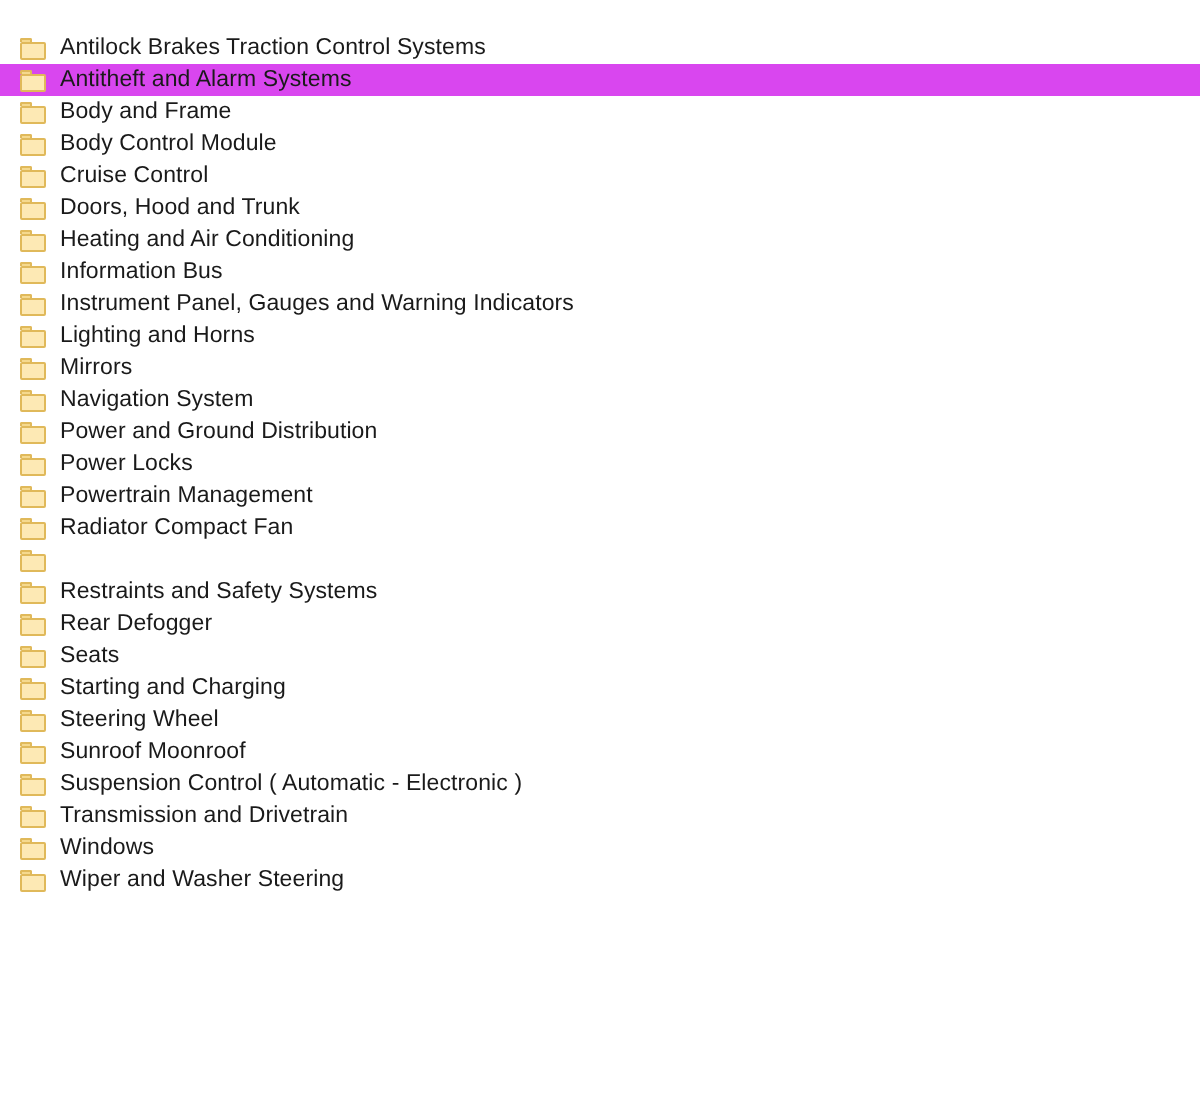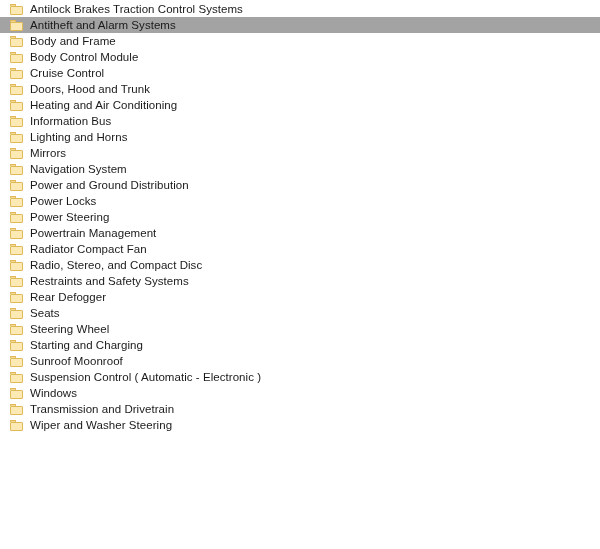--- a/index.html
+++ b/index.html
@@ -10,33 +10,33 @@
   body {
     width: 600px;
     height: 549px;
     font-family: "Liberation Sans", sans-serif;
     font-size: 11.5px;
     color: #000000;
     overflow: hidden;
   }
   .file-list {
     width: 600px;
-    padding-top: 1px;
+    padding-top: 16px;
     box-sizing: border-box;
   }
   .row {
     display: flex;
     align-items: center;
     height: 16px;
     padding-left: 10px;
     box-sizing: border-box;
     white-space: nowrap;
   }
   .row.selected {
-    background: #a3a3a3;
+    background: #d946ef;
   }
   .folder-icon {
     width: 13px;
     height: 11px;
     position: relative;
     flex: 0 0 auto;
     margin-right: 7px;
   }
   .folder-icon .tab {
     position: absolute;
@@ -127,20 +127,27 @@
         <span class="tab"></span>
         <span class="body"></span>
       </span>
       <span class="label">Information Bus</span>
     </div>
     <div class="row">
       <span class="folder-icon">
         <span class="tab"></span>
         <span class="body"></span>
       </span>
+      <span class="label">Instrument Panel, Gauges and Warning Indicators</span>
+    </div>
+    <div class="row">
+      <span class="folder-icon">
+        <span class="tab"></span>
+        <span class="body"></span>
+      </span>
       <span class="label">Lighting and Horns</span>
     </div>
     <div class="row">
       <span class="folder-icon">
         <span class="tab"></span>
         <span class="body"></span>
       </span>
       <span class="label">Mirrors</span>
     </div>
     <div class="row">
@@ -162,42 +169,34 @@
         <span class="tab"></span>
         <span class="body"></span>
       </span>
       <span class="label">Power Locks</span>
     </div>
     <div class="row">
       <span class="folder-icon">
         <span class="tab"></span>
         <span class="body"></span>
       </span>
-      <span class="label">Power Steering</span>
-    </div>
-    <div class="row">
-      <span class="folder-icon">
-        <span class="tab"></span>
-        <span class="body"></span>
-      </span>
       <span class="label">Powertrain Management</span>
     </div>
     <div class="row">
       <span class="folder-icon">
         <span class="tab"></span>
         <span class="body"></span>
       </span>
       <span class="label">Radiator Compact Fan</span>
     </div>
     <div class="row">
       <span class="folder-icon">
         <span class="tab"></span>
         <span class="body"></span>
       </span>
-      <span class="label">Radio, Stereo, and Compact Disc</span>
     </div>
     <div class="row">
       <span class="folder-icon">
         <span class="tab"></span>
         <span class="body"></span>
       </span>
       <span class="label">Restraints and Safety Systems</span>
     </div>
     <div class="row">
       <span class="folder-icon">
@@ -211,56 +210,56 @@
         <span class="tab"></span>
         <span class="body"></span>
       </span>
       <span class="label">Seats</span>
     </div>
     <div class="row">
       <span class="folder-icon">
         <span class="tab"></span>
         <span class="body"></span>
       </span>
+      <span class="label">Starting and Charging</span>
+    </div>
+    <div class="row">
+      <span class="folder-icon">
+        <span class="tab"></span>
+        <span class="body"></span>
+      </span>
       <span class="label">Steering Wheel</span>
     </div>
     <div class="row">
       <span class="folder-icon">
         <span class="tab"></span>
         <span class="body"></span>
       </span>
-      <span class="label">Starting and Charging</span>
-    </div>
-    <div class="row">
-      <span class="folder-icon">
-        <span class="tab"></span>
-        <span class="body"></span>
-      </span>
       <span class="label">Sunroof  Moonroof</span>
     </div>
     <div class="row">
       <span class="folder-icon">
         <span class="tab"></span>
         <span class="body"></span>
       </span>
       <span class="label">Suspension Control ( Automatic - Electronic )</span>
     </div>
     <div class="row">
       <span class="folder-icon">
         <span class="tab"></span>
         <span class="body"></span>
       </span>
+      <span class="label">Transmission and Drivetrain</span>
+    </div>
+    <div class="row">
+      <span class="folder-icon">
+        <span class="tab"></span>
+        <span class="body"></span>
+      </span>
       <span class="label">Windows</span>
-    </div>
-    <div class="row">
-      <span class="folder-icon">
-        <span class="tab"></span>
-        <span class="body"></span>
-      </span>
-      <span class="label">Transmission and Drivetrain</span>
     </div>
     <div class="row">
       <span class="folder-icon">
         <span class="tab"></span>
         <span class="body"></span>
       </span>
       <span class="label">Wiper and Washer Steering</span>
     </div>
   </div>
 

